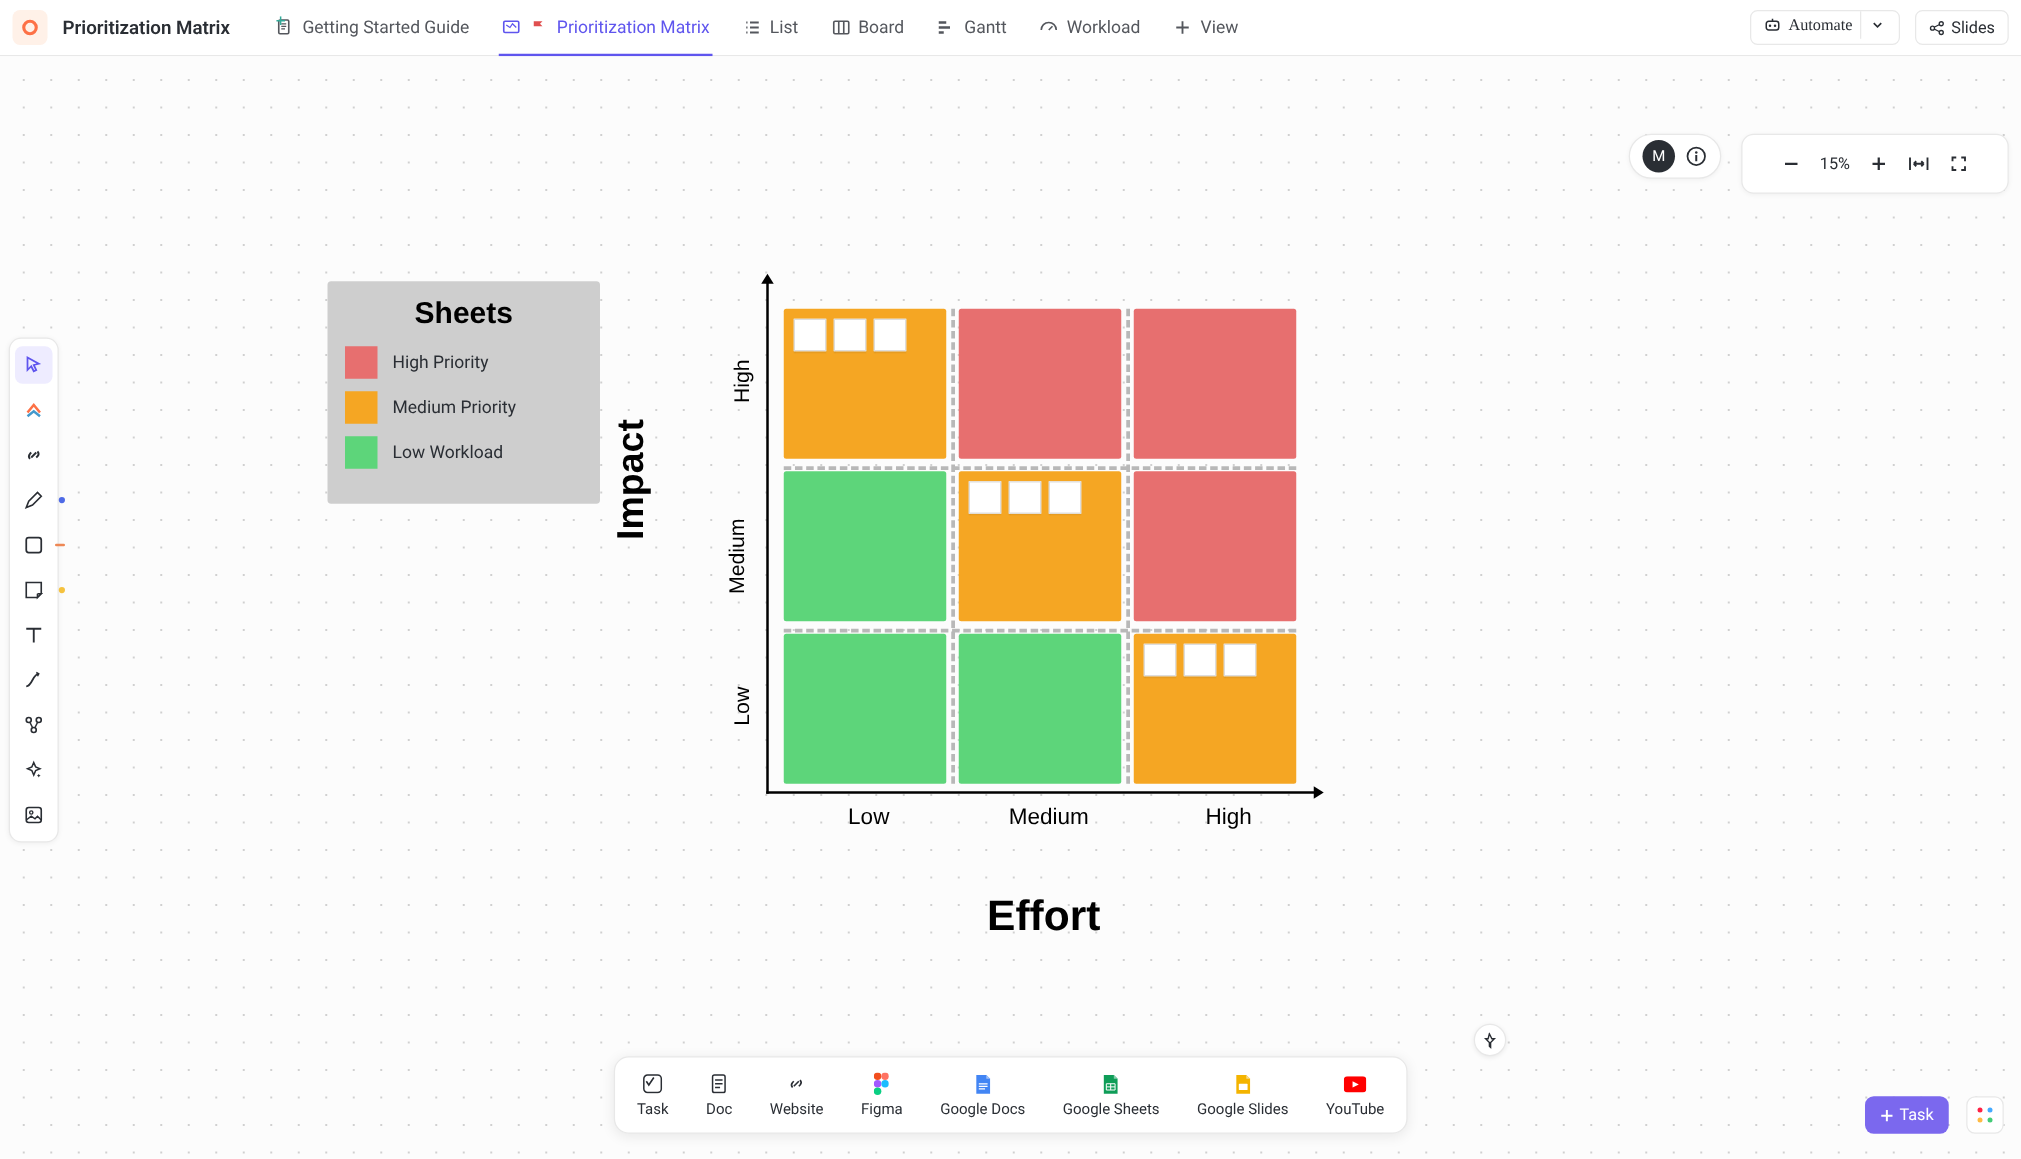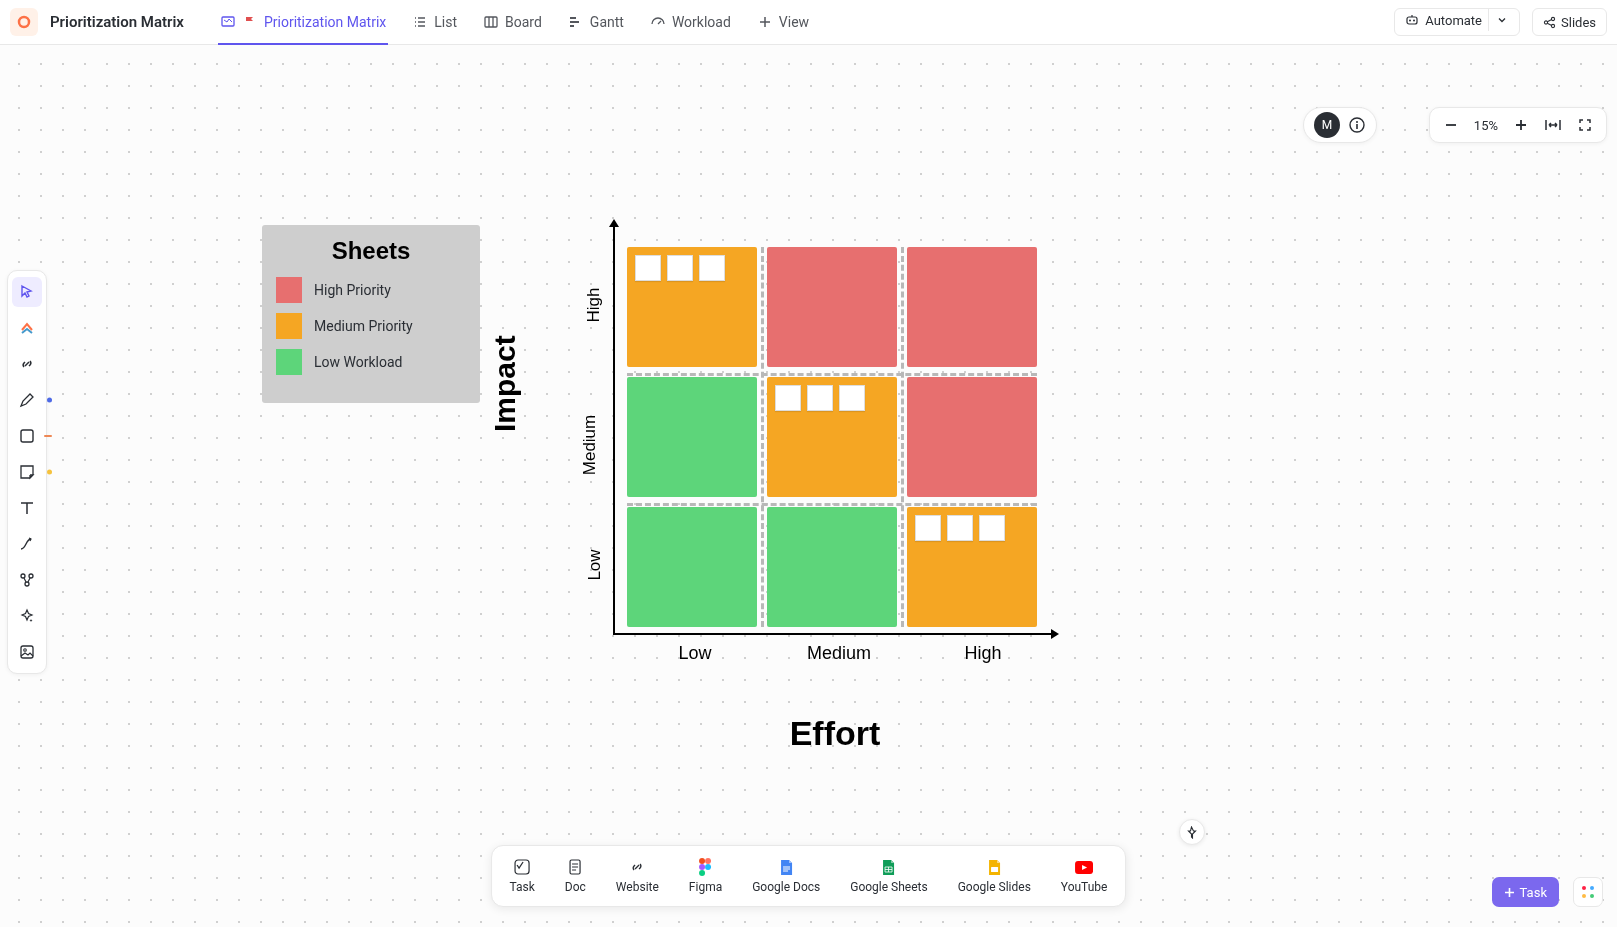--- a/index.html
+++ b/index.html
@@ -9,38 +9,38 @@
 .topbar { height: 45px; border-bottom: 1px solid #e8e8e8; display: flex; align-items: center; padding: 0 10px; gap: 4px; }
 .logo { width: 28px; height: 28px; background: #fff1e8; border-radius: 6px; display: flex; align-items: center; justify-content: center; margin-right: 8px; }
 .logo svg { width: 16px; height: 16px; }
 .page-title { font-weight: 600; font-size: 15px; color: #2a2e34; margin-right: 20px; }
 .tabs { display: flex; align-items: center; gap: 2px; }
 .tab { display: flex; align-items: center; gap: 6px; padding: 0 12px; height: 45px; font-size: 14px; color: #54575d; cursor: pointer; position: relative; }
 .tab.active { color: #5f55ee; }
 .tab.active::after { content: ""; position: absolute; bottom: 0; left: 10px; right: 10px; height: 2px; background: #5f55ee; }
 .tab-icon { width: 16px; height: 16px; display: flex; align-items: center; justify-content: center; }
 .spacer { flex: 1; }
-.automate-btn { display: flex; align-items: center; gap: 6px; border: 1px solid #e8e8e8; border-radius: 6px; height: 28px; padding: 0 4px 4px 10px; font-size: 13px; color: #2a2e34; cursor: pointer; }
+.automate-btn { display: flex; align-items: center; gap: 6px; border: 1px solid #e8e8e8; border-radius: 6px; height: 28px; padding: 0 4px 4px 10px; font-size: 13px; color: #2a2e34; cursor: pointer; font-family: Liberation Serif, serif; }
 .automate-btn .chev { border-left: 1px solid #e8e8e8; padding: 0 8px; height: 100%; display: flex; align-items: center; }
 .share-btn { display: flex; align-items: center; gap: 5px; border: 1px solid #e8e8e8; border-radius: 6px; height: 28px; padding: 0 10px; margin-left: 8px; font-size: 13px; color: #2a2e34; cursor: pointer; }
 
 
 .canvas { position: absolute; top: 45px; left: 0; right: 0; bottom: 0; background: #fcfcfc; }
 .dots { position: absolute; inset: 0; background-image: radial-gradient(#d0d0d0 1px, transparent 1px); background-size: 22px 22px; background-position: 8px 8px; }
 
 
 .left-toolbar { position: absolute; left: 7px; top: 225px; width: 40px; background: #fff; border: 1px solid #e8e8e8; border-radius: 10px; display: flex; flex-direction: column; align-items: center; padding: 6px 0; gap: 6px; box-shadow: 0 1px 4px rgba(0,0,0,0.05); }
 .tool { width: 30px; height: 30px; display: flex; align-items: center; justify-content: center; border-radius: 6px; cursor: pointer; color: #2a2e34; position: relative; }
 .tool.sel { background: #eeecff; color: #5f55ee; }
 .tool-dot { position: absolute; right: -10px; top: 50%; transform: translateY(-50%); width: 5px; height: 5px; border-radius: 50%; }
 
 
 .avatars { position: absolute; right: 240px; top: 62px; background: #fff; border: 1px solid #e8e8e8; border-radius: 20px; height: 36px; display: flex; align-items: center; padding: 0 10px; gap: 8px; box-shadow: 0 1px 4px rgba(0,0,0,0.05); }
 .avatar { width: 26px; height: 26px; border-radius: 50%; background: #2a2e34; color: #fff; display: flex; align-items: center; justify-content: center; font-size: 12px; }
-.zoombar { position: absolute; right: 10px; top: 62px; background: #fff; border: 1px solid #e8e8e8; border-radius: 10px; height: 36px; display: flex; align-items: center; padding: 0 6px; gap: 2px; box-shadow: 0 1px 4px rgba(0,0,0,0.05); }
+.zoombar { position: absolute; right: 10px; top: 62px; background: #fff; border: 1px solid #e8e8e8; border-radius: 10px; height: 48px; display: flex; align-items: center; padding: 0 24px; gap: 2px; box-shadow: 0 1px 4px rgba(0,0,0,0.05); }
 .zbtn { width: 30px; height: 30px; display: flex; align-items: center; justify-content: center; cursor: pointer; color: #2a2e34; border-radius: 6px; }
 .zlabel { font-size: 13px; color: #2a2e34; padding: 0 6px; }
 
 
 .wb { position: absolute; left: 555px; top: 180px; }
 
 
 .legend { position: absolute; left: 262px; top: 180px; width: 218px; background: #cecece; padding: 12px 14px 18px; border-radius: 3px; }
 .legend-title { font-weight: 800; font-size: 24px; text-align: center; margin-bottom: 12px; font-family: Arial, sans-serif; }
 .legend-row { display: flex; align-items: center; gap: 12px; margin: 10px 0; font-size: 14px; color: #2a2e34; }
@@ -84,20 +84,32 @@
 <body>
 
 <div class="topbar">
   <div class="logo">
     <svg viewBox="0 0 16 16">
         <circle cx="8" cy="8" r="5" fill="none" stroke="#fd7146" stroke-width="2.5"></circle>
       </svg>
   </div>
   <div class="page-title">Prioritization Matrix</div>
   <div class="tabs">
+    <div class="tab">
+      <span class="tab-icon">
+          <svg width="16" height="16" viewBox="0 0 16 16">
+            <rect x="3" y="2" width="8" height="11" rx="1" fill="none" stroke="#54575d" stroke-width="1.3"></rect>
+            <path d="M5 5h4M5 7h4M5 9h3" stroke="#54575d" stroke-width="1"></path>
+          </svg>
+          <svg width="7" height="7" viewBox="0 0 7 7" style="position:absolute;margin-left:-6px;margin-top:-11px">
+            <path d="M3.5 0v7M0 3.5h7" stroke="#3a9" stroke-width="1.2"></path>
+          </svg>
+        </span>
+      <span>Getting Started Guide</span>
+    </div>
     <div class="tab active">
       <span class="tab-icon">
           <svg width="16" height="16" viewBox="0 0 16 16">
             <rect x="2" y="3" width="12" height="9" rx="1" fill="none" stroke="#5f55ee" stroke-width="1.3"></rect>
             <path d="M4 6l3 2 2-3 3 3" fill="none" stroke="#5f55ee" stroke-width="1"></path>
           </svg>
         </span>
       <span class="tab-icon">
           <svg width="14" height="14" viewBox="0 0 14 14">
             <path d="M3 2v10M3 2h7l-2 2 2 2H3" fill="#e04f4f"></path>

